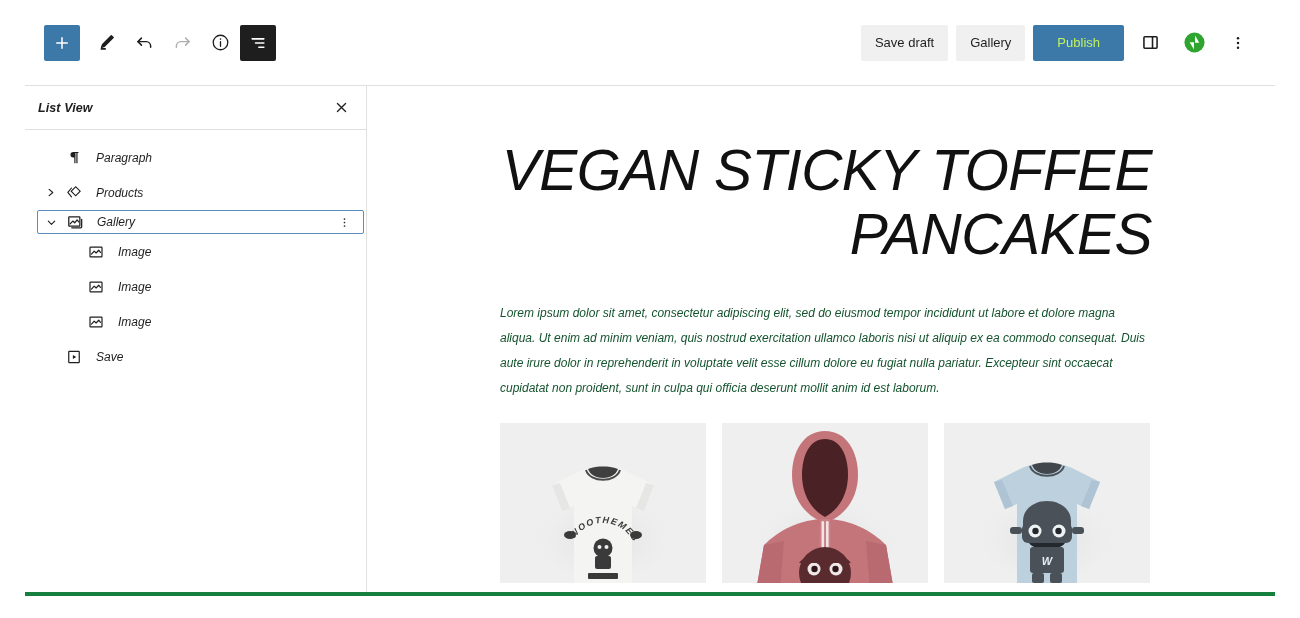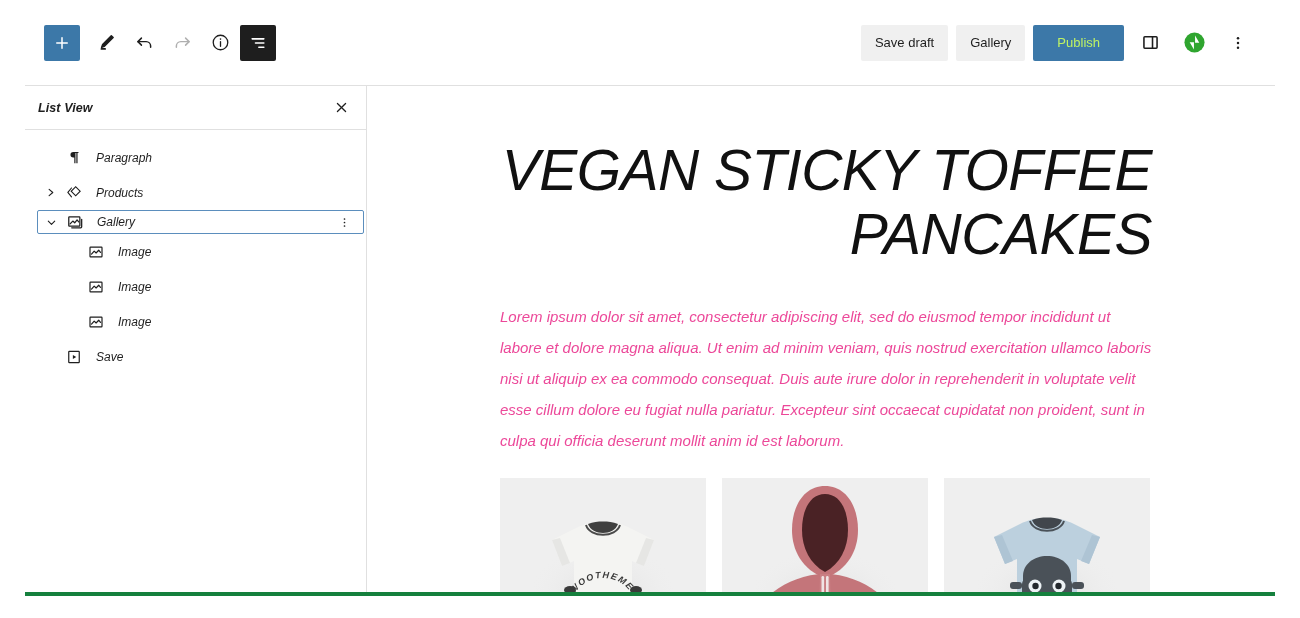--- a/index.html
+++ b/index.html
@@ -184,23 +184,23 @@
     line-height: 1.13;
     font-weight: 400;
     color: #111111;
     letter-spacing: -0.5px;
     margin: 0 0 34px 0;
     text-transform: uppercase;
     text-align: right;
   }
   .post-para {
     font-family: "Liberation Sans", sans-serif;
-    font-size: 15px;
-    line-height: 31px;
-    color: #ec4899;
+    font-size: 12px;
+    line-height: 25px;
+    color: #14532d;
     margin: 0 0 22px 0;
     width: 652px;
   }
 
   .gallery {
     display: flex;
     gap: 16px;
     width: 652px;
   }
   .gal-item {

